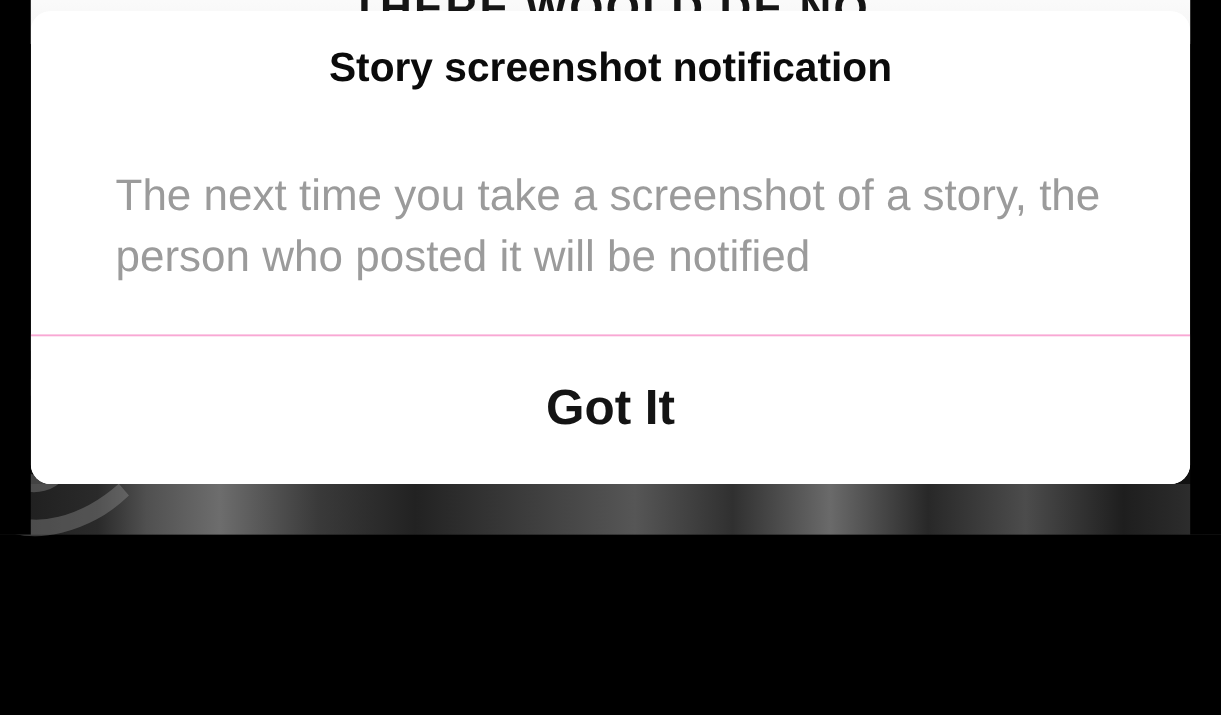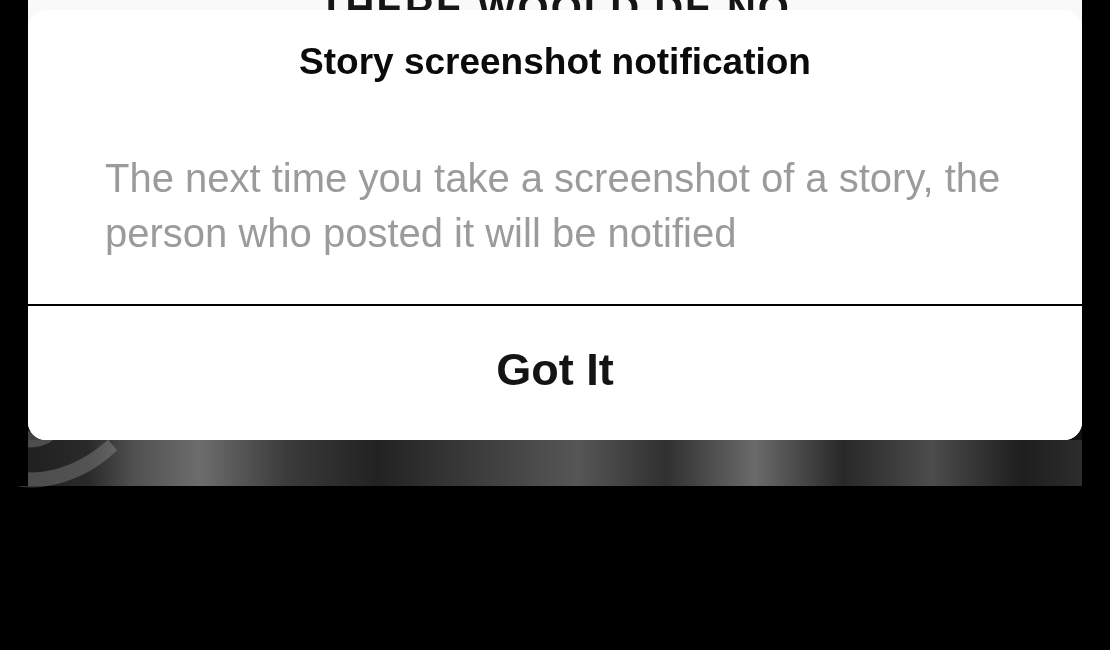--- a/index.html
+++ b/index.html
@@ -119,21 +119,21 @@
     .dialog-message {
       font-size: 40px;
       font-weight: 400;
       color: #9b9b9b;
       line-height: 1.37;
       text-align: left;
       max-width: 900px;
       margin-top: 21px;
     }
     .dialog-actions {
-      border-top: 2px solid #000000;
+      border-top: 2px solid #f9a8d4;
       display: flex;
     }
     .dialog-button {
       flex: 1;
       text-align: center;
       padding: 38px 0 44px;
       font-size: 45px;
       font-weight: 600;
       color: #141414;
       cursor: pointer;

